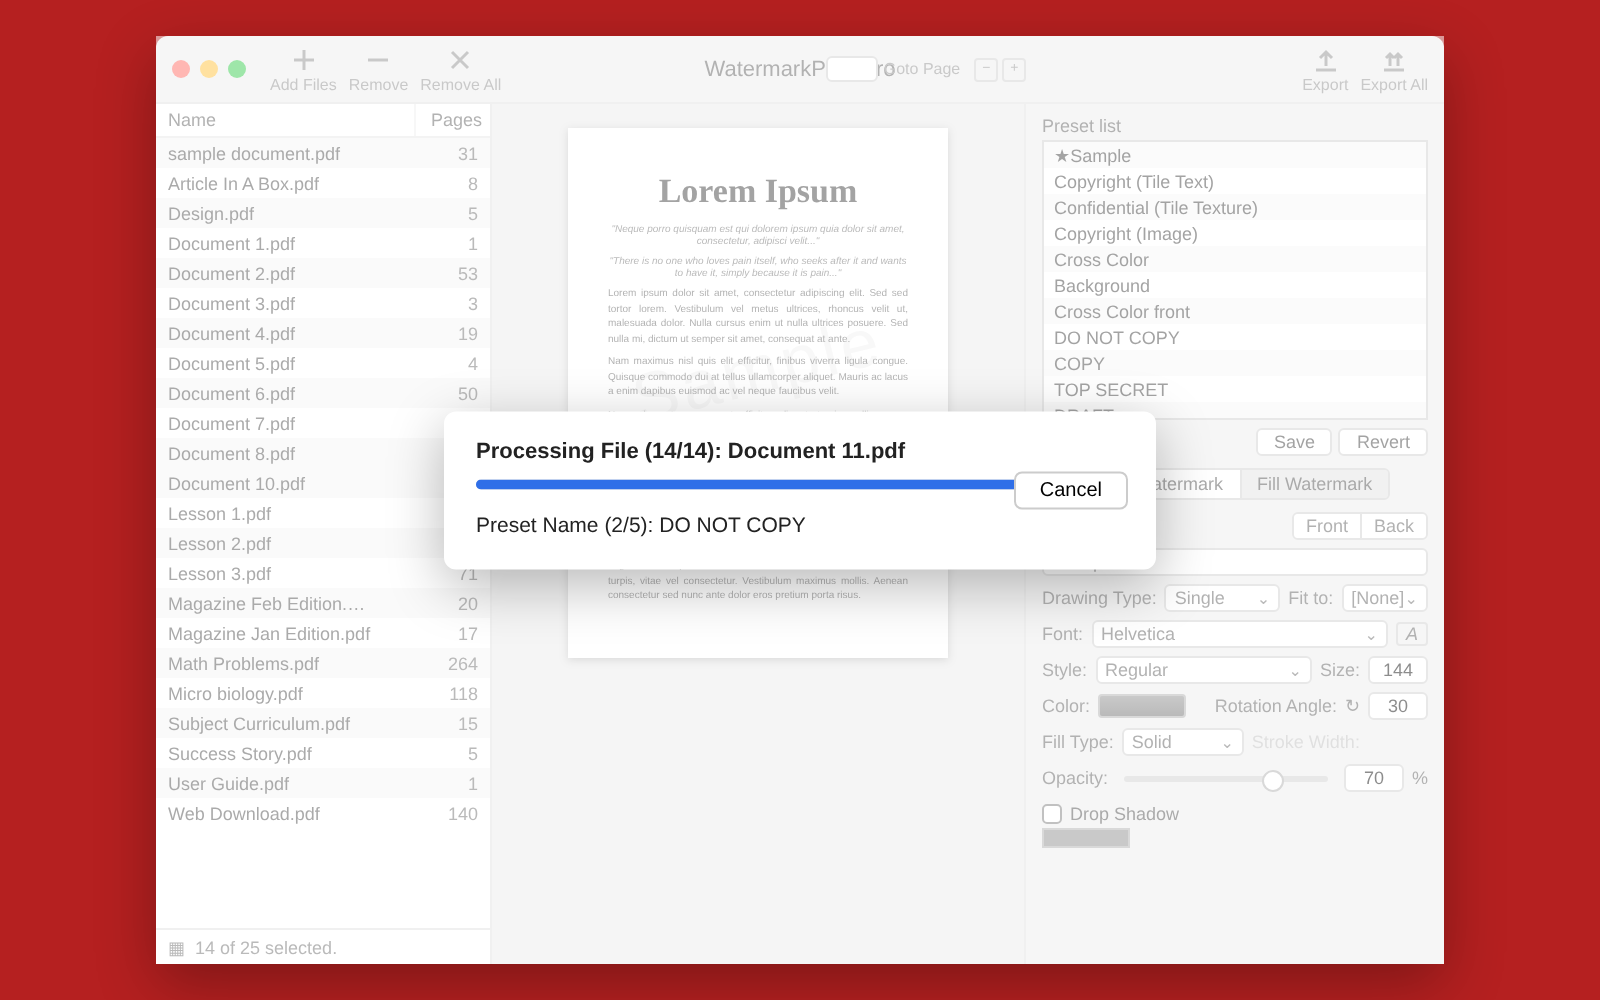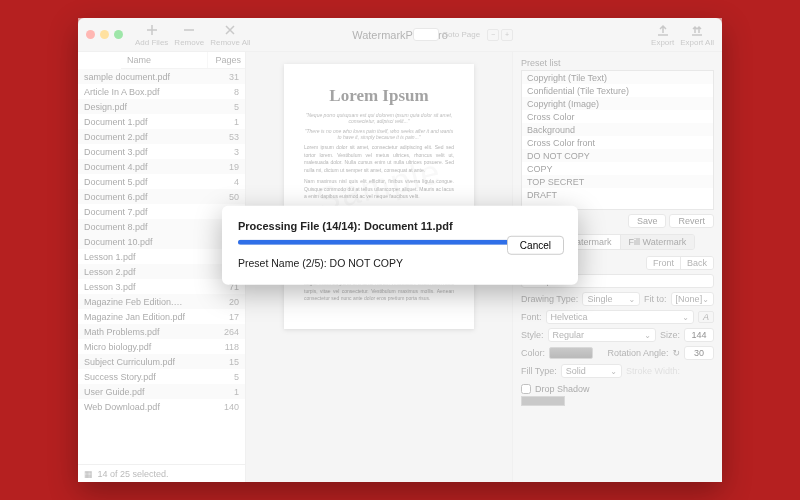--- a/index.html
+++ b/index.html
@@ -13,21 +13,21 @@
 .tb-btn { display:flex; flex-direction:column; align-items:center; gap:1px; font-size:8px; color:#888; }
 .tb-btn svg { width:14px; height:14px; stroke:#888; fill:none; stroke-width:1.5; }
 .wintitle { position:absolute; left:50%; transform:translateX(-50%); font-size:11px; color:#555; font-weight:500; }
 .goto { position:absolute; left:52%; font-size:8px; color:#888; display:flex; align-items:center; gap:3px; }
 .goto input { width:26px; height:13px; border:1px solid #ccc; border-radius:3px; font-size:8px; }
 .steppers { display:flex; gap:2px; margin-left:4px; }
 .steppers span { width:12px;height:12px;border:1px solid #ccc;border-radius:2px;display:flex;align-items:center;justify-content:center;font-size:7px;color:#888; }
 .tb-right { margin-left:auto; display:flex; gap:6px; }
 .content { flex:1; display:flex; overflow:hidden; }
 .sidebar { width:168px; background:#fff; border-right:1px solid #ddd; display:flex; flex-direction:column; }
-.cols { display:flex; font-size:9px; color:#555; border-bottom:1px solid #e5e5e5;margin-left:43px; }
+.cols { display:flex; font-size:9px; color:#555; border-bottom:1px solid #e5e5e5; }
 .cols div:first-child { flex:1; padding:3px 6px; }
 .cols div:last-child { width:38px; padding:3px 4px; text-align:right; border-left:1px solid #eee; }
 .filelist { flex:1; overflow:hidden; }
 .row { display:flex; font-size:9px; height:15px; align-items:center; }
 .row.odd { background:#f3f3f3;gap:16px; }
 .row .fn { flex:1; padding:0 6px; white-space:nowrap; overflow:hidden; text-overflow:ellipsis; }
 .row .pg { width:38px; padding:0 6px; text-align:right; color:#666; }
 .statusbar { height:18px; border-top:1px solid #ddd; display:flex; align-items:center; padding:0 6px; font-size:9px; color:#666; gap:5px; }
 .preview { flex:1; background:#e8e8e8; display:flex; align-items:flex-start; justify-content:center; padding:12px 6px; overflow:hidden; }
 .page { width:190px; background:#fff; box-shadow:0 1px 4px rgba(0,0,0,.25); padding:22px 20px; position:relative; }
@@ -238,20 +238,21 @@
         <p>Nunc elementum, ex eget efficitur aliquet, turpis mollis augue pulvinar porta. Donec sit amet velit sem sed rutrum felis. Sed in sem rutrum viverra ligula. Pellentesque et metus quis ex placerat rhoncus.</p>
         <p>Ut rutrum blandit dui sed molestie. Cras malesuada mauris nisl, vitae sollicitudin est bibendum eu rutrum. Praesent et tempus leo. Vivamus faucibus vehicula rutrum. Mauris eget magna lectus, vitae sollicitudin dolor finibus at.</p>
         <p>Donec sed efficitur arcu ut sagittis. Maecenas congue lectus finibus augue euismod porta ut a tortor rutrum vestibulum. Etiam dum nunc turpis, vitae vel consectetur. Vestibulum maximus mollis. Aenean consectetur sed nunc ante dolor eros pretium porta risus.</p>
         <div class="wm">Sample</div>
       </div>
     </div>
 
     <div class="inspector">
       <div class="ilabel">Preset list</div>
       <div class="plist" id="plist">
+          <div class="prow">★Sample</div>
           <div class="prow">Copyright (Tile Text)</div>
           <div class="prow">Confidential (Tile Texture)</div>
           <div class="prow">Copyright (Image)</div>
           <div class="prow">Cross Color</div>
           <div class="prow">Background</div>
           <div class="prow">Cross Color front</div>
           <div class="prow">DO NOT COPY</div>
           <div class="prow">COPY</div>
           <div class="prow">TOP SECRET</div>
           <div class="prow">DRAFT</div>
@@ -311,20 +312,26 @@
         <span>↻</span>
         <input class="numbox" value="30" style="">
       </div>
       <div class="frow">
         <span>Fill Type:</span>
         <div class="sel" style="flex:.6">
             <span>Solid</span>
           </div>
         <span style="color:#bbb">Stroke Width:</span>
       </div>
+      <div class="frow">
+        <span>Opacity:</span>
+        <div class="slider"></div>
+        <input class="numbox" value="70" style="">
+        <span>%</span>
+      </div>
       <label class="chk">
         <input type="checkbox" style="">
         <span>Drop Shadow</span>
       </label>
       <div class="swatch2"></div>
     </div>
   </div>
 
   <div class="dim"></div>
 </div>

